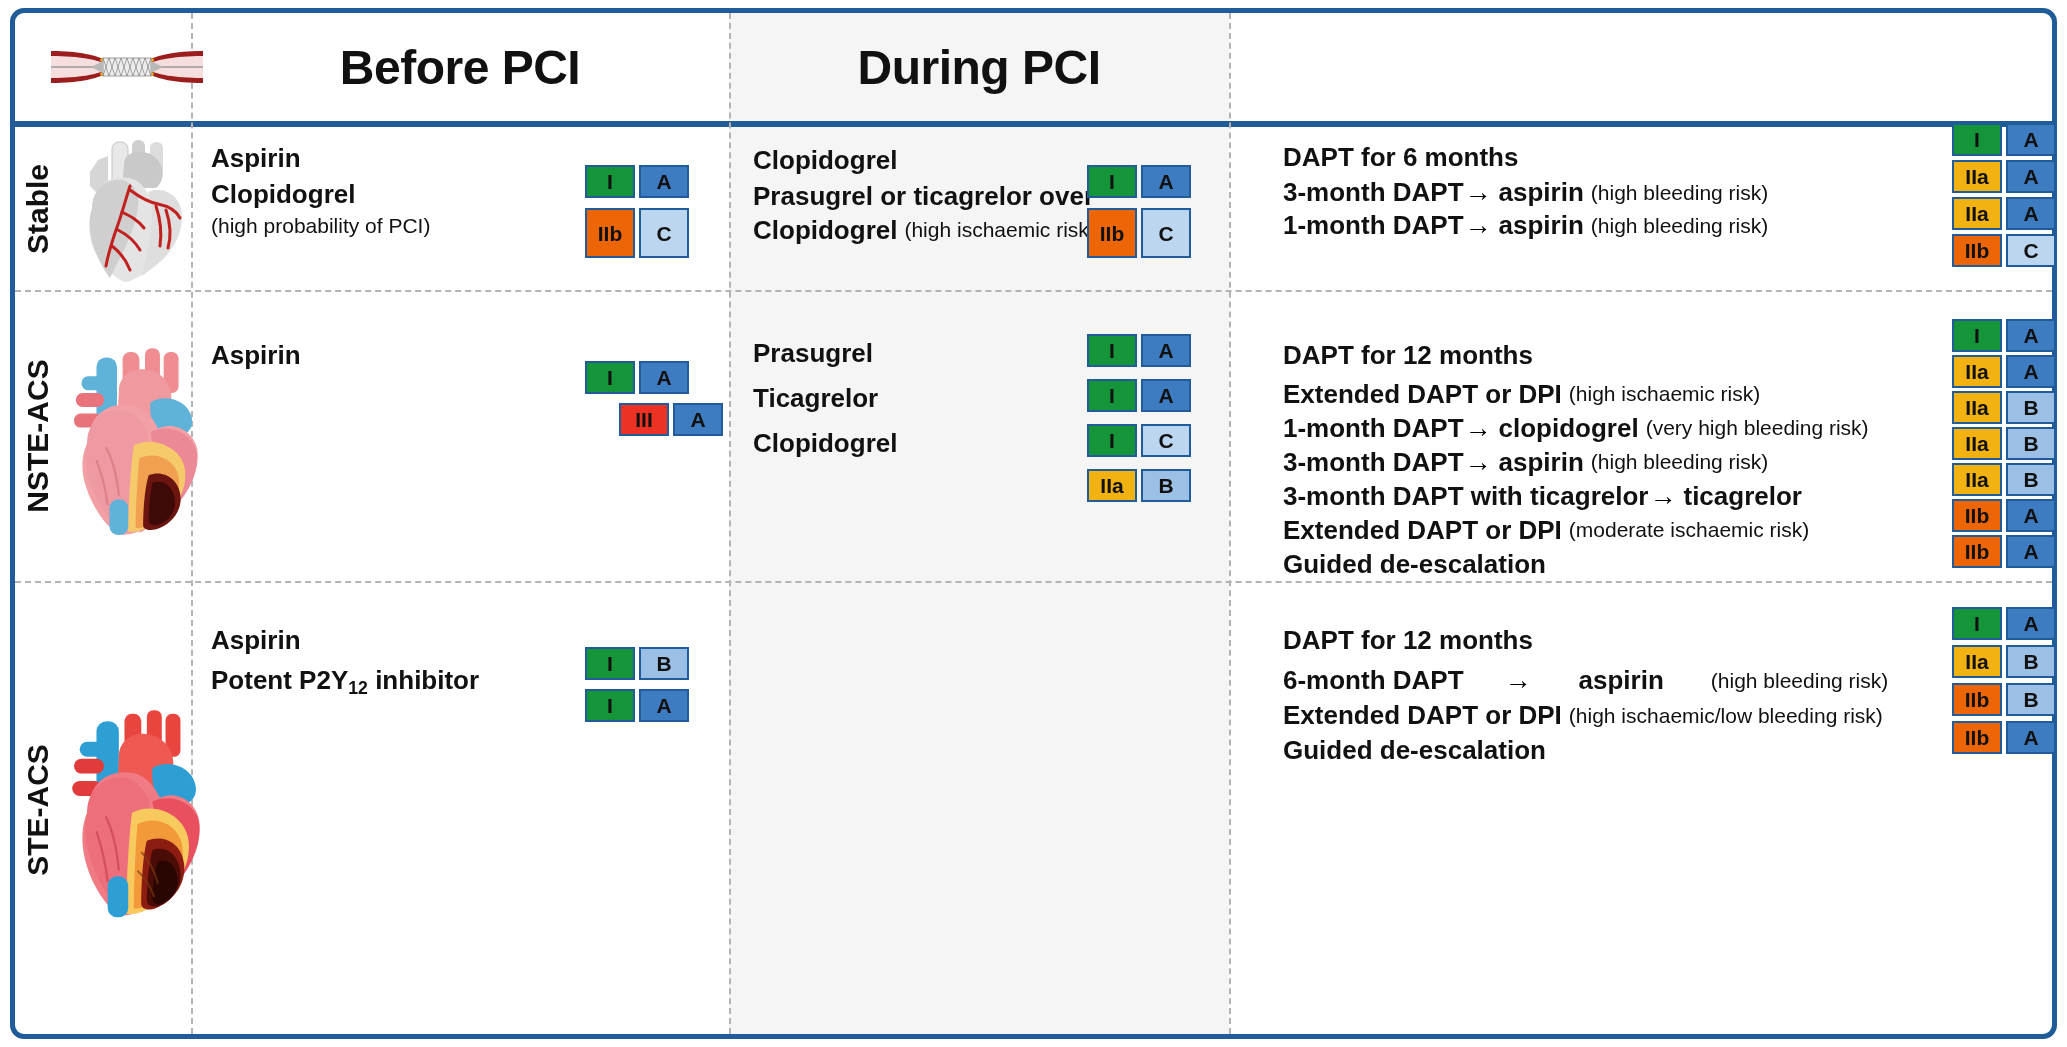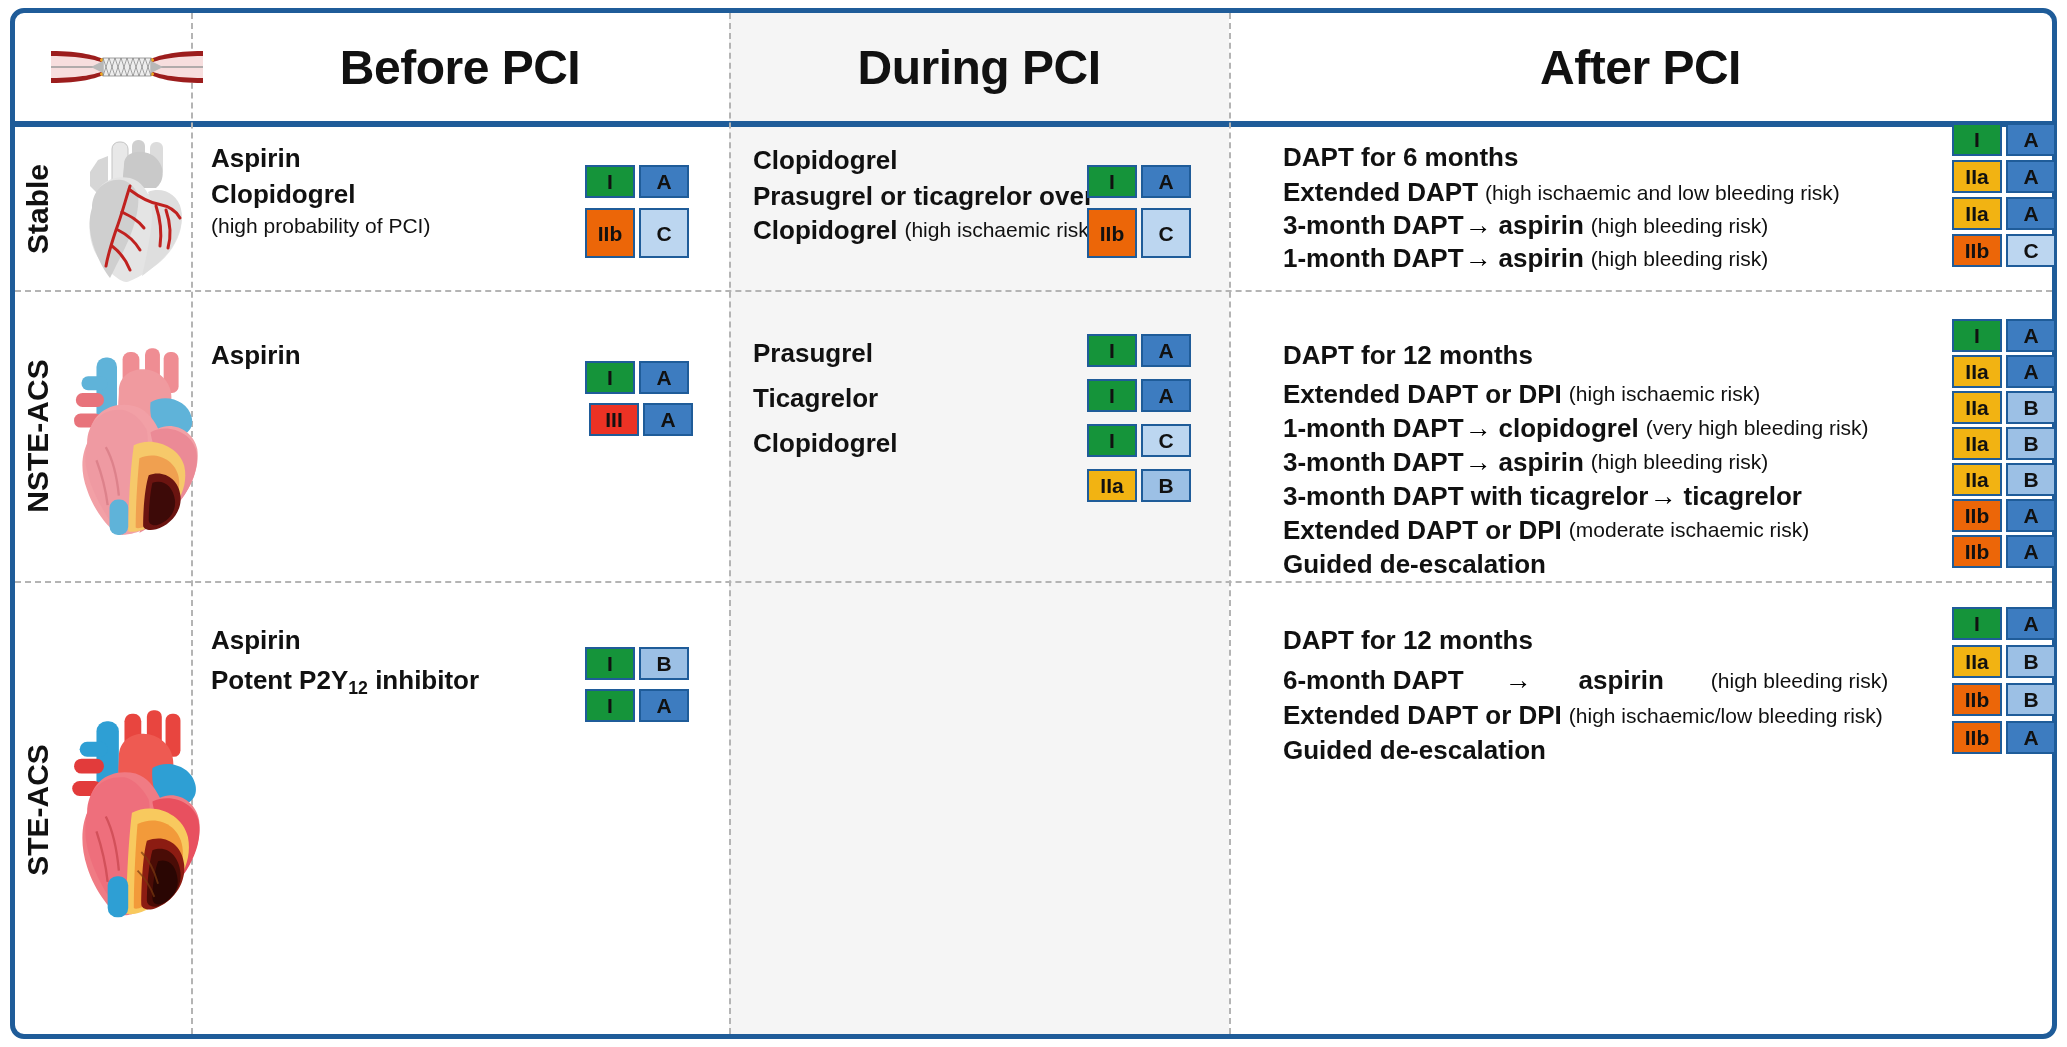--- a/index.html
+++ b/index.html
@@ -204,23 +204,20 @@
         <path d="M40,24 L52,18 L52,30 Z" fill="#b8b8b8"></path>
         <path d="M112,24 L100,18 L100,30 Z" fill="#b8b8b8"></path>
       </svg>
     </div>
 
     <div class="header-cell" style="left:176px; width:538px;">
       <span class="header-title">Before PCI</span>
     </div>
     <div class="header-cell" style="left:714px; width:500px;">
       <span class="header-title">During PCI</span>
-    </div>
-    <div class="header-cell" style="left:1214px; width:823px;">
-      <span class="header-title">After PCI</span>
     </div>
 
     <div class="row-label" style="top:114px; height:163px;">
       <span>Stable</span>
     </div>
     <div class="row-label" style="top:277px; height:291px;">
       <span>NSTE-ACS</span>
     </div>
     <div class="row-label" style="top:568px; height:458px;">
       <span>STE-ACS</span>
@@ -350,24 +347,20 @@
     <div class="badges" style="left:1072px; top:195px;">
       <div class="badge tall c-IIb">IIb</div>
       <div class="badge tall l-C">C</div>
     </div>
 
     <div class="cell" style="left:1268px; top:126px; width:660px;">
       <div class="line" style="height:37px;">
         <span class="txt-main">DAPT for 6 months</span>
       </div>
       <div class="line" style="height:33px;">
-        <span class="txt-main">Extended DAPT</span>
-        <span class="txt-note" style="margin-left:7px;">(high ischaemic and low bleeding risk)</span>
-      </div>
-      <div class="line" style="height:33px;">
         <span class="txt-main">3-month DAPT</span>
         <span class="arrow">→</span>
         <span class="txt-main" style="margin-left:5px;">aspirin</span>
         <span class="txt-note" style="margin-left:7px;">(high bleeding risk)</span>
       </div>
       <div class="line" style="height:33px;">
         <span class="txt-main">1-month DAPT</span>
         <span class="arrow">→</span>
         <span class="txt-main" style="margin-left:5px;">aspirin</span>
         <span class="txt-note" style="margin-left:7px;">(high bleeding risk)</span>
@@ -392,21 +385,21 @@
 
     <div class="cell" style="left:196px; top:320px; width:518px;">
       <div class="line" style="height:44px;">
         <span class="txt-main">Aspirin</span>
       </div>
     </div>
     <div class="badges" style="left:570px; top:348px;">
       <div class="badge c-I">I</div>
       <div class="badge l-A">A</div>
     </div>
-    <div class="badges" style="left:574px; top:390px;">
+    <div class="badges" style="left:604px; top:390px;">
       <div class="badge c-III">III</div>
       <div class="badge l-A">A</div>
     </div>
 
     <div class="cell" style="left:738px; top:318px; width:480px;">
       <div class="line" style="height:45px;">
         <span class="txt-main">Prasugrel</span>
       </div>
       <div class="line" style="height:45px;">
         <span class="txt-main">Ticagrelor</span>

